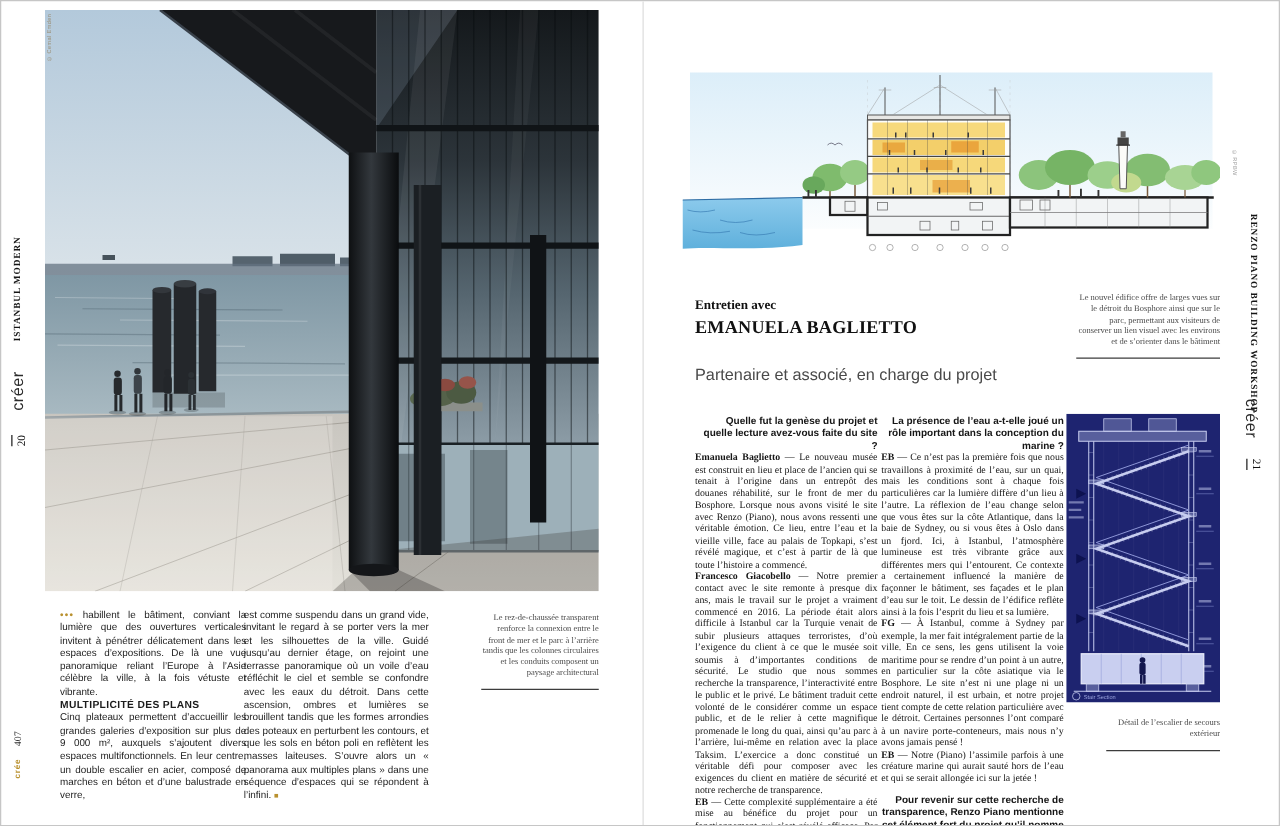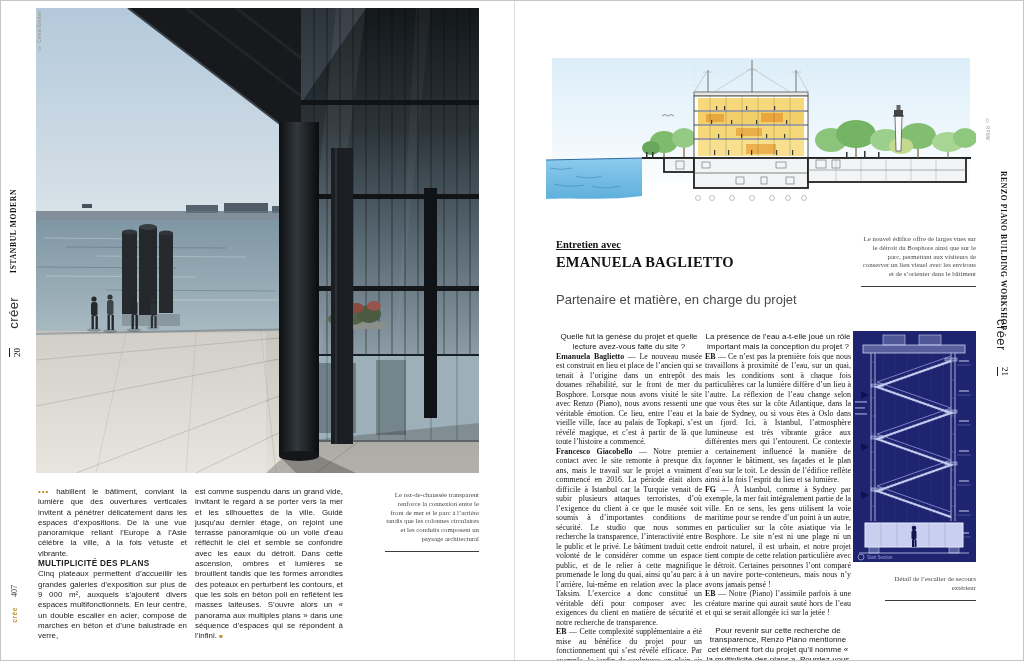--- a/index.html
+++ b/index.html
@@ -16,44 +16,44 @@
   .pageno{font-family:"Liberation Serif",serif;font-size:9px;color:#111;}
   .pageno.pl{border-right:1px solid #222;padding-right:2px;}
   .pageno.pr{border-left:1px solid #222;padding-left:2px;}
   .issueno{font-family:"Liberation Serif",serif;font-size:8px;color:#333;}
   .issuelogo{font-size:6.5px;font-weight:bold;color:#b9912f;letter-spacing:.6px;}
   .credit{font-size:4.5px;color:#9a8f77;letter-spacing:.3px;}
 
   
   .photo{position:absolute;left:35px;top:7px;width:443px;height:465px;}
   .bodycol{position:absolute;top:486px;font-size:7.9px;line-height:10.3px;text-align:justify;color:#1c1c1c;}
-  .col-a{left:37px;width:149px;}
+  .col-a{left:47px;width:149px;}
   .col-b{left:194px;width:148px;}
   .bodycol p{margin:0;}
   .leadmark{color:#b9912f;font-weight:bold;letter-spacing:1px;}
   .endmark{color:#b9912f;font-size:6px;}
   .subhead{font-weight:bold;font-size:8.2px;letter-spacing:.3px;margin:8px 0 3px;text-align:left;}
   .caption{font-family:"Liberation Serif",serif;font-size:6.8px;line-height:8.8px;color:#4a4a4a;
            text-align:right;border-bottom:1px solid #3c3c3c;padding-bottom:7px;}
   .cap-photo{position:absolute;left:384px;top:490px;width:94px;}
   .cap-drawing{position:absolute;left:860px;top:234px;width:115px;}
   .cap-stair{position:absolute;left:884px;top:574px;width:91px;}
 
   
   .drawing{position:absolute;left:545px;top:55px;width:430px;height:172px;}
   .blueprint{position:absolute;left:852px;top:330px;width:123px;height:231px;}
-  .kicker{position:absolute;left:555px;top:238px;font-family:"Liberation Serif",serif;font-weight:bold;font-size:10.5px;color:#111;text-decoration:underline;}
+  .kicker{position:absolute;left:555px;top:238px;font-family:"Liberation Serif",serif;font-weight:bold;font-size:10.5px;color:#111;}
   .names{position:absolute;left:555px;top:253px;font-family:"Liberation Serif",serif;font-weight:bold;
          font-size:14.5px;line-height:16.5px;letter-spacing:.2px;color:#111;}
   .role{position:absolute;left:555px;top:291px;font-size:13px;color:#4a4a4a;}
   .ivcol{position:absolute;top:331px;width:146px;font-family:"Liberation Serif",serif;font-size:7.9px;
          line-height:9.5px;text-align:justify;color:#161616;}
   .iv-a{left:555px;} .iv-b{left:704px;}
   .ivcol p{margin:0;}
-  .q{font-family:"Liberation Sans",sans-serif;font-weight:normal;font-size:8px;line-height:9.8px;text-align:center;margin:0 0 2px;}
+  .q{font-family:"Liberation Sans",sans-serif;font-weight:bold;font-size:8px;line-height:9.8px;text-align:right;margin:0 0 2px;}
   .q.later{margin-top:8px;}
   .spk{font-weight:bold;}
   .spk::after{content:" ";}
 </style>
 </head>
 <body>
 
 <div class="sheet">
 
   <div class="mlabel vert-up topic" style="left:8px;top:188px;">ISTANBUL MODERN</div>
@@ -408,31 +408,31 @@
   </div>
 
   <div class="mlabel vert-down credit" style="left:984px;top:118px;color:#999;">© RPBW</div>
 
   <div class="caption cap-drawing">Le nouvel édifice offre de larges vues sur le détroit du Bosphore ainsi que sur le parc, permettant aux visiteurs de conserver un lien visuel avec les environs et de s’orienter dans le bâtiment</div>
 
   <div class="kicker">Entretien avec</div>
   <div class="names">
     <div>EMANUELA BAGLIETTO</div>
   </div>
-  <div class="role">Partenaire et matière, en charge du projet</div>
+  <div class="role">Partenaire et associé, en charge du projet</div>
 
   <div class="ivcol iv-a">
     <p class="q">Quelle fut la genèse du projet et quelle lecture avez-vous faite du site ?</p>
     <p><b class="spk">Emanuela Baglietto</b><span>— Le nouveau musée est construit en lieu et place de l’ancien qui se tenait à l’origine dans un entrepôt des douanes réhabilité, sur le front de mer du Bosphore. Lorsque nous avons visité le site avec Renzo (Piano), nous avons ressenti une véritable émotion. Ce lieu, entre l’eau et la vieille ville, face au palais de Topkapi, s’est révélé magique, et c’est à partir de là que toute l’histoire a commencé.</span></p>
     <p><b class="spk">Francesco Giacobello</b><span>— Notre premier contact avec le site remonte à presque dix ans, mais le travail sur le projet a vraiment commencé en 2016. La période était alors difficile à Istanbul car la Turquie venait de subir plusieurs attaques terroristes, d’où l’exigence du client à ce que le musée soit soumis à d’importantes conditions de sécurité. Le studio que nous sommes recherche la transparence, l’interactivité entre le public et le privé. Le bâtiment traduit cette volonté de le considérer comme un espace public, et de le relier à cette magnifique promenade le long du quai, ainsi qu’au parc à l’arrière, lui-même en relation avec la place Taksim. L’exercice a donc constitué un véritable défi pour composer avec les exigences du client en matière de sécurité et notre recherche de transparence.</span></p>
     <p><b class="spk">EB</b><span>— Cette complexité supplémentaire a été mise au bénéfice du projet pour un fonctionnement qui s’est révélé efficace. Par exemple, le jardin de sculptures en plein air est devenu un espace convivial pour le café du musée, de même qu’un espace pour enfants.</span></p>
   </div>
 
   <div class="ivcol iv-b">
-    <p class="q">La présence de l’eau a-t-elle joué un rôle important mais la conception du projet ?</p>
+    <p class="q">La présence de l’eau a-t-elle joué un rôle important dans la conception du marine ?</p>
     <p><b class="spk">EB</b><span>— Ce n’est pas la première fois que nous travaillons à proximité de l’eau, sur un quai, mais les conditions sont à chaque fois particulières car la lumière diffère d’un lieu à l’autre. La réflexion de l’eau change selon que vous êtes sur la côte Atlantique, dans la baie de Sydney, ou si vous êtes à Oslo dans un fjord. Ici, à Istanbul, l’atmosphère lumineuse est très vibrante grâce aux différentes mers qui l’entourent. Ce contexte a certainement influencé la manière de façonner le bâtiment, ses façades et le plan d’eau sur le toit. Le dessin de l’édifice reflète ainsi à la fois l’esprit du lieu et sa lumière.</span></p>
     <p><b class="spk">FG</b><span>— À Istanbul, comme à Sydney par exemple, la mer fait intégralement partie de la ville. En ce sens, les gens utilisent la voie maritime pour se rendre d’un point à un autre, en particulier sur la côte asiatique via le Bosphore. Le site n’est ni une plage ni un endroit naturel, il est urbain, et notre projet tient compte de cette relation particulière avec le détroit. Certaines personnes l’ont comparé à un navire porte-conteneurs, mais nous n’y avons jamais pensé !</span></p>
     <p><b class="spk">EB</b><span>— Notre (Piano) l’assimile parfois à une créature marine qui aurait sauté hors de l’eau et qui se serait allongée ici sur la jetée !</span></p>
     <p class="q later">Pour revenir sur cette recherche de transparence, Renzo Piano mentionne cet élément fort du projet qu’il nomme « la multiplicité des plans ». Pourriez-vous expliquer ce concept ?</p>
   </div>
 
   <div class="blueprint">
     <svg width="123" height="231" viewBox="0 0 123 231">
       <rect x="0" y="0" width="123" height="231" fill="#1e2470"></rect>
       <g stroke="rgba(255,255,255,0.07)" stroke-width="0.5">

